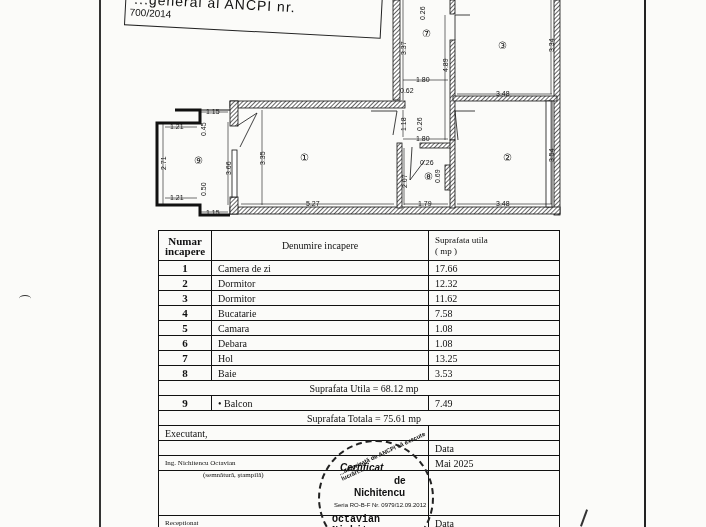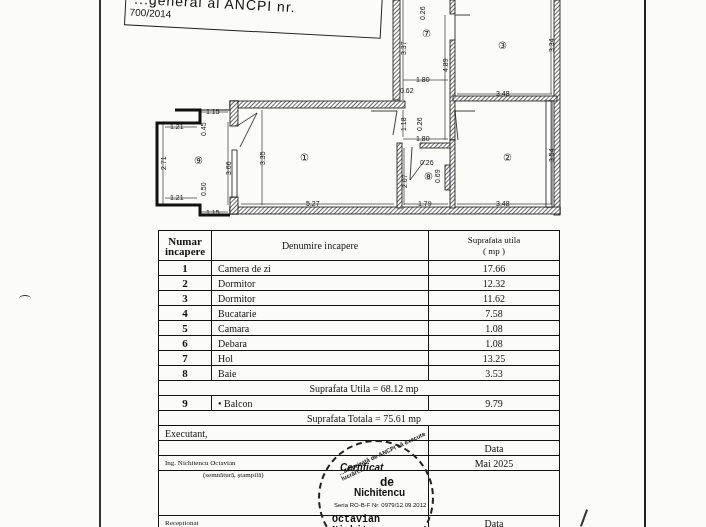--- a/index.html
+++ b/index.html
@@ -8,21 +8,21 @@
   .page-border-right{position:absolute;left:644px;top:0;width:2px;height:527px;background:#222;}
   .stamp-box{position:absolute;left:125px;top:-14px;width:255px;height:44px;border:1.5px solid #222;transform:rotate(3deg);background:transparent;}
   .stamp-text{position:absolute;left:8px;top:10px;font-family:"Liberation Sans",sans-serif;font-size:14px;letter-spacing:1px;}
   .stamp-text2{position:absolute;left:4px;top:26px;font-family:"Liberation Sans",sans-serif;font-size:10px;}
   svg.plan{position:absolute;left:0;top:0;}
   .dim{font-family:"Liberation Sans",sans-serif;font-size:7px;fill:#111;}
   .rnum{font-family:"Liberation Sans",sans-serif;font-size:10px;fill:#111;}
   table.rooms{position:absolute;left:158px;top:230px;width:402px;border-collapse:collapse;font-size:10px;}
   table.rooms td{border:1px solid #111;padding:0 6px;height:14px;}
   table.rooms td.num{width:38px;text-align:center;font-size:11px;font-weight:bold;}
-  table.rooms td.area{width:118px;text-align:center;}
+  table.rooms td.area{width:118px;text-align:left;}
   table.rooms td.summary{text-align:center;padding-left:16px;}
   .hdr td{height:29px !important;text-align:center;}
   .hdr td.num{font-size:9px;font-weight:normal;line-height:10px;}
   .hdr td.area{font-size:9px;line-height:11px;}
   .small{font-size:7px;font-family:"Liberation Serif",serif;}
   .seal{position:absolute;left:318px;top:440px;width:112px;height:112px;border-radius:50%;border:2px dashed #222;}
   .seal-t{position:absolute;font-family:"Liberation Sans",sans-serif;font-weight:bold;color:#111;}
   .scribble{position:absolute;left:583px;top:509px;width:2px;height:18px;background:#333;transform:rotate(20deg);}
   .arc{position:absolute;left:19px;top:295px;width:12px;height:6px;border-top:1.5px solid #333;border-radius:50%;}
 </style>
@@ -179,21 +179,21 @@
         <td class="num">8</td>
         <td>Baie</td>
         <td class="area">3.53</td>
       </tr>
   <tr>
         <td colspan="3" class="summary">Suprafata Utila = 68.12 mp</td>
       </tr>
   <tr>
         <td class="num">9</td>
         <td>• Balcon</td>
-        <td class="area">9.79</td>
+        <td class="area">7.49</td>
       </tr>
   <tr>
         <td colspan="3" class="summary">Suprafata Totala = 75.61 mp</td>
       </tr>
   <tr>
         <td colspan="2">Executant,</td>
         <td class="area"></td>
       </tr>
   <tr>
         <td colspan="2"></td>
@@ -210,19 +210,19 @@
   <tr>
         <td colspan="2" class="small">Receptionat</td>
         <td class="area">Data</td>
       </tr>
 </tbody>
   </table>
 
 <div class="seal">
   <span class="seal-t" style="left:16px;top:8px;font-size:6px;transform:rotate(-25deg);">...autorizată de ANCPI să execute lucrări...</span>
   <span class="seal-t" style="left:20px;top:20px;font-size:10px;font-style:italic;">Certificat</span>
-  <span class="seal-t" style="left:44px;top:33px;font-size:12px;padding-left:16px;">de</span>
+  <span class="seal-t" style="left:58px;top:33px;font-size:10px;padding-left:16px;">de</span>
   <span class="seal-t" style="left:34px;top:45px;font-size:10px;">Nichitencu</span>
   <span class="seal-t" style="left:14px;top:60px;font-size:6px;font-weight:normal;">Seria RO-B-F Nr. 0979/12.09.2012</span>
   <span class="seal-t" style="left:12px;top:72px;font-size:10px;font-family:Liberation Mono, monospace;">Octavian Nichitencu</span>
 </div>
 
 <div class="scribble"></div>
 
 </body></html>

